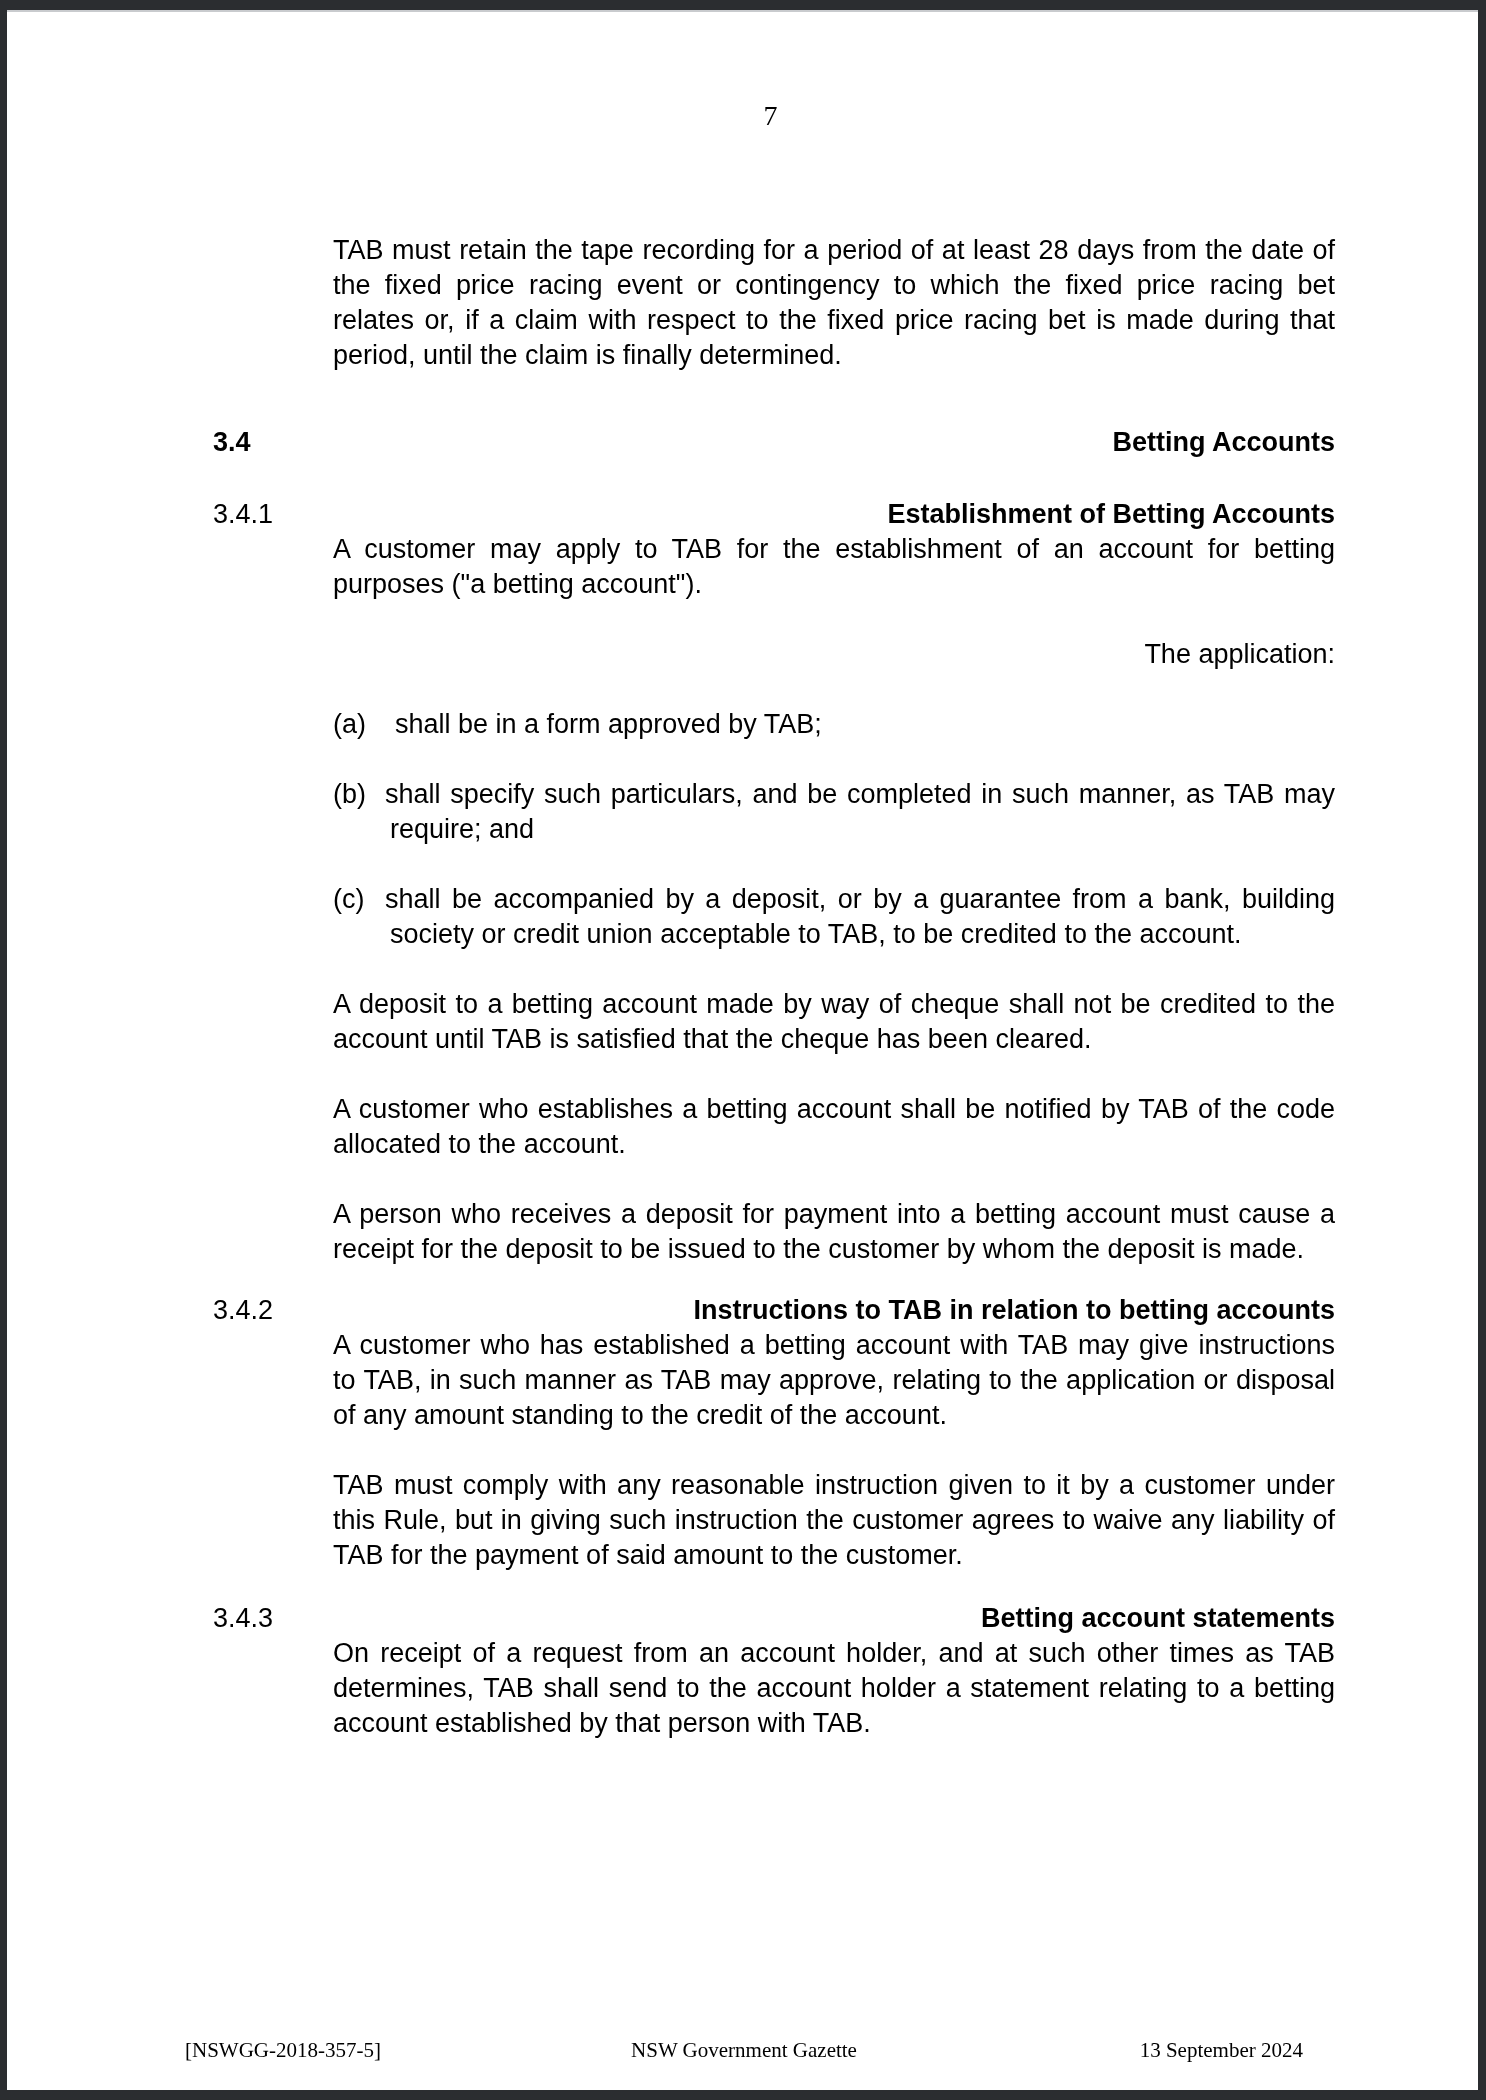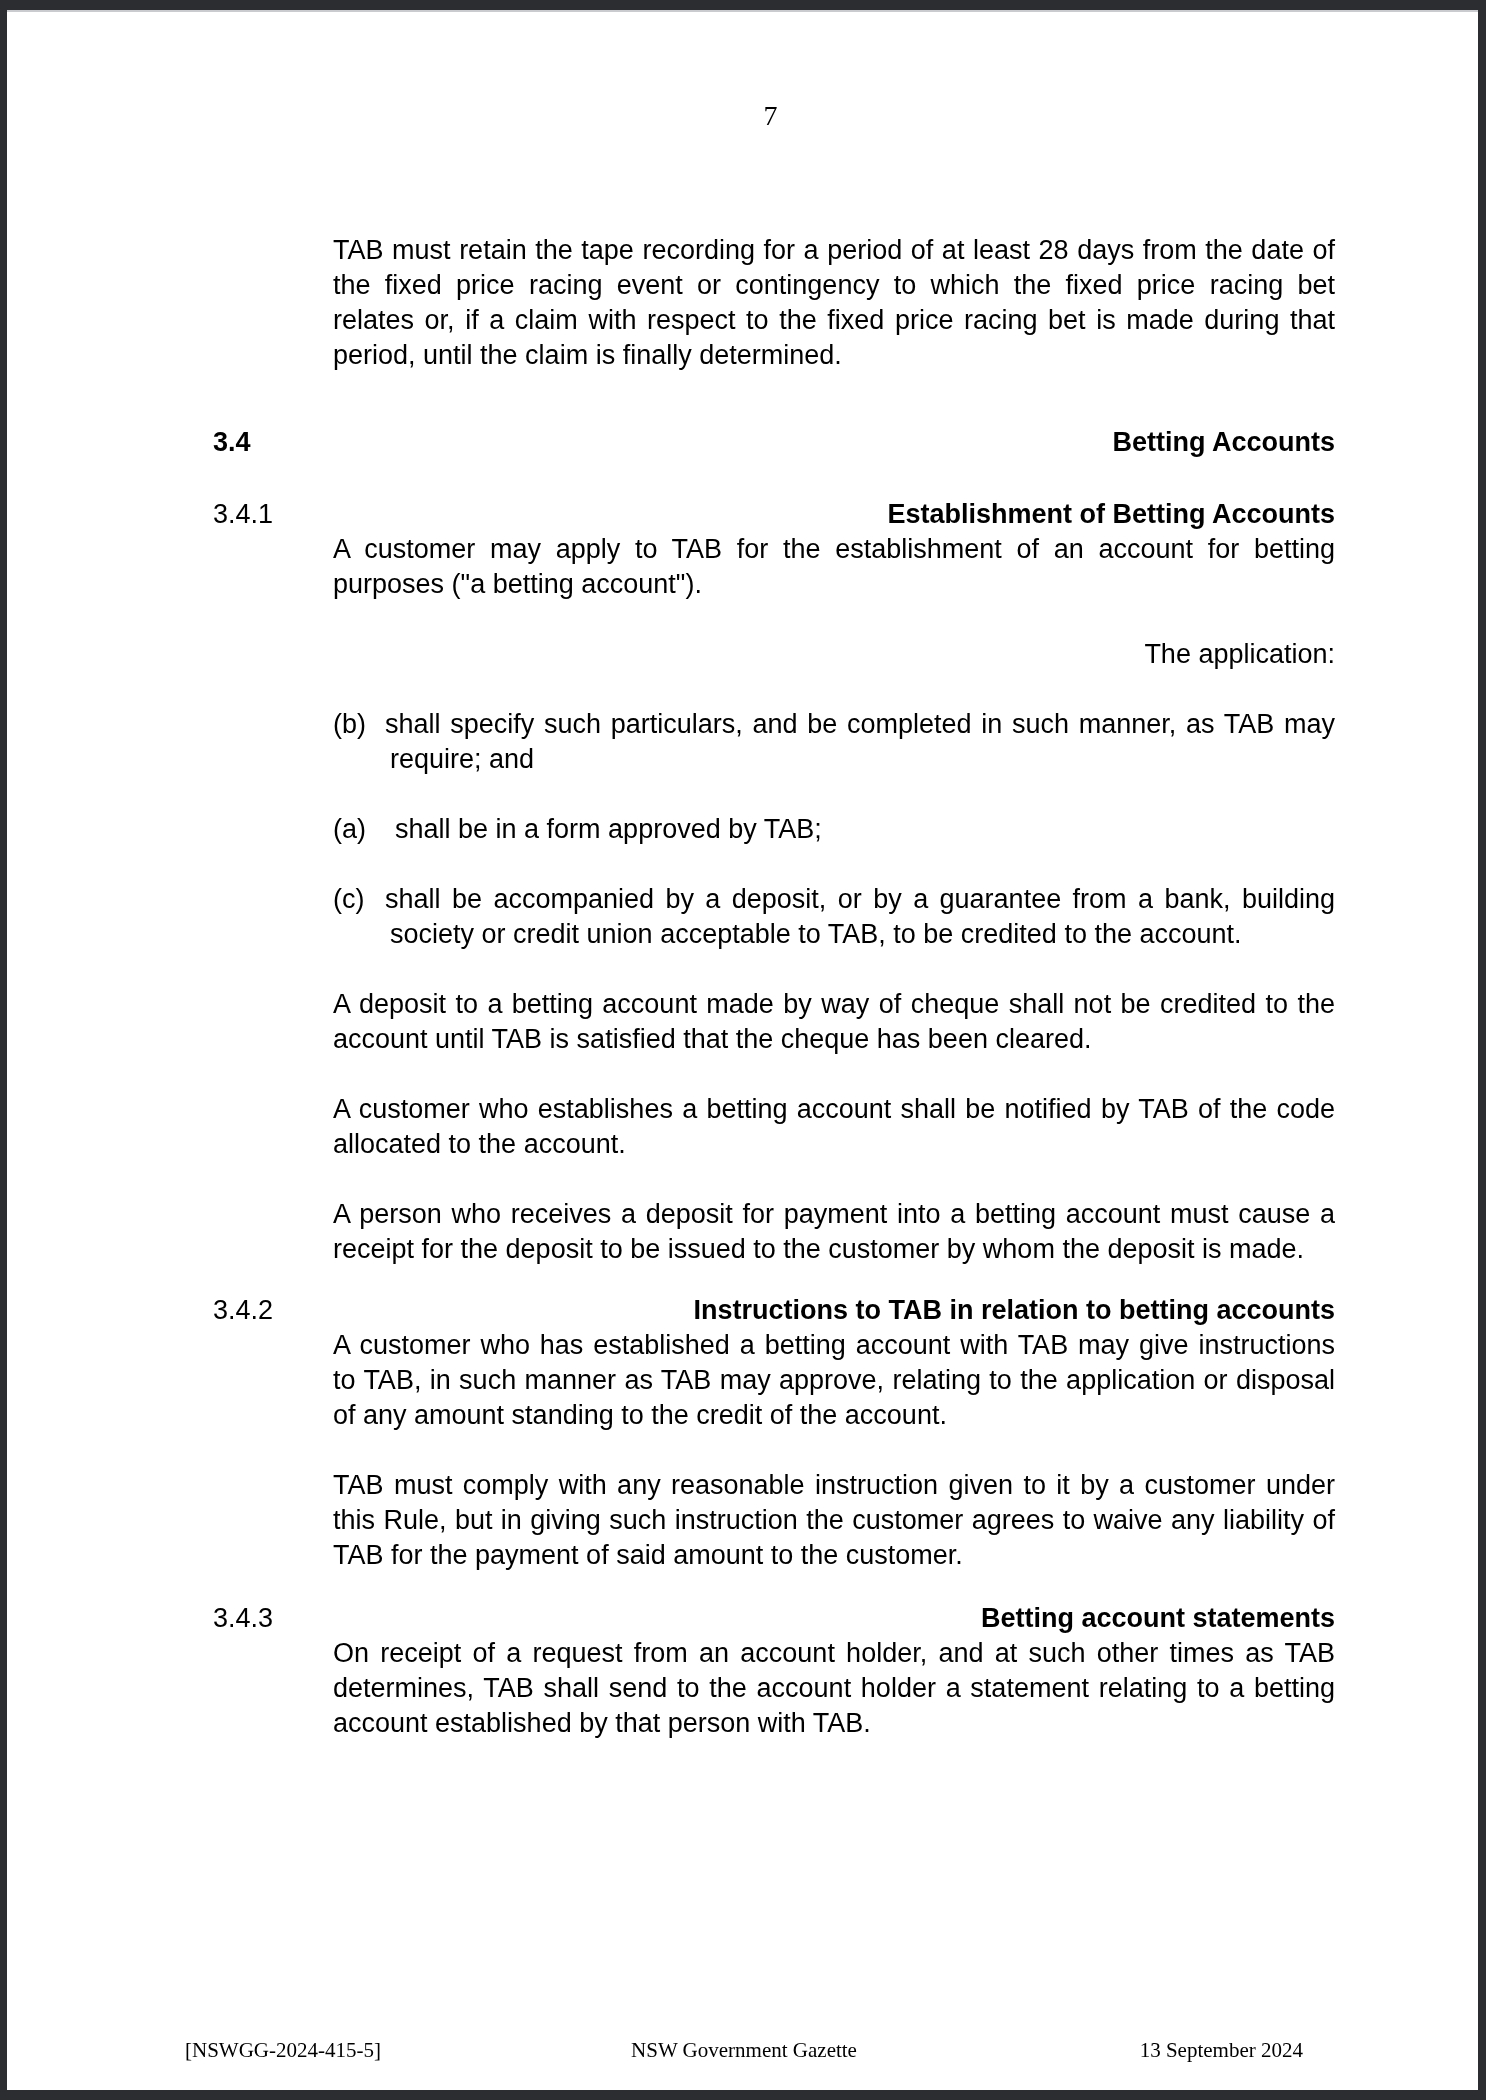--- a/index.html
+++ b/index.html
@@ -129,26 +129,26 @@
       </div>
     </div>
 
     <div class="row gap-blank">
       <div class="gutter"></div>
       <p class="para no-justify">The application:</p>
     </div>
 
     <div class="row gap-blank">
       <div class="gutter"></div>
-      <p class="list-item"><span class="label">(b)</span><span>shall specify such particulars, and be completed in such manner, as TAB may require; and</span></p>
+      <p class="list-item wide-label no-justify"><span class="label">(a)</span><span>shall be in a form approved by TAB;</span></p>
     </div>
 
     <div class="row gap-blank">
       <div class="gutter"></div>
-      <p class="list-item wide-label no-justify"><span class="label">(a)</span><span>shall be in a form approved by TAB;</span></p>
+      <p class="list-item"><span class="label">(b)</span><span>shall specify such particulars, and be completed in such manner, as TAB may require; and</span></p>
     </div>
 
     <div class="row gap-blank">
       <div class="gutter"></div>
       <p class="list-item"><span class="label">(c)</span><span>shall be accompanied by a deposit, or by a guarantee from a bank, building society or credit union acceptable to TAB, to be credited to the account.</span></p>
     </div>
 
     <div class="row gap-blank">
       <div class="gutter"></div>
       <p class="para">A deposit to a betting account made by way of cheque shall not be credited to the account until TAB is satisfied that the cheque has been cleared.</p>
@@ -181,18 +181,18 @@
       <div class="gutter">3.4.3</div>
       <div>
         <h3 class="heading">Betting account statements</h3>
         <p class="para">On receipt of a request from an account holder, and at such other times as TAB determines, TAB shall send to the account holder a statement relating to a betting account established by that person with TAB.</p>
       </div>
     </div>
 
   </div>
 
   <div class="footer">
-    <span class="left">[NSWGG-2024-415-5]</span>
+    <span class="left">[NSWGG-2018-357-5]</span>
     <span class="mid">NSW Government Gazette</span>
     <span class="right">13 September 2024</span>
   </div>
 
 </div>
 
 </body></html>

